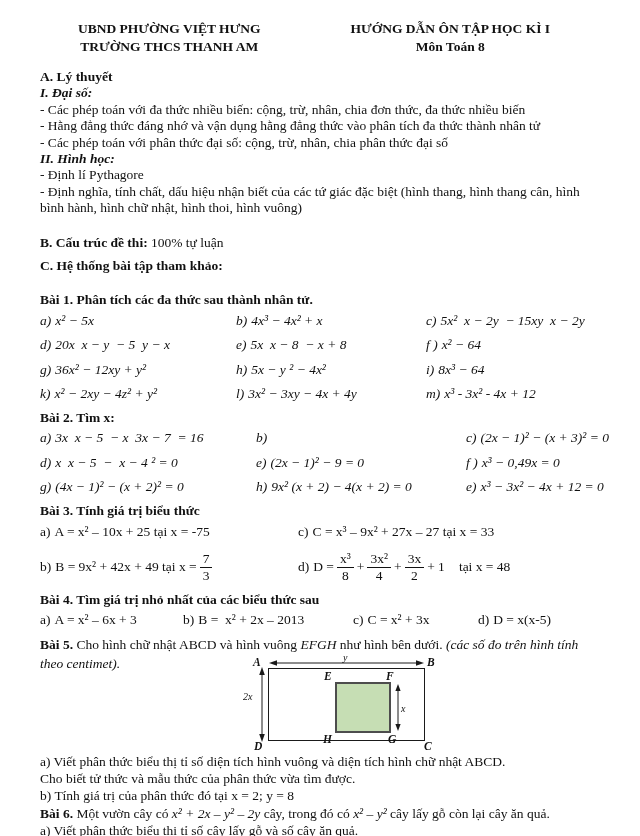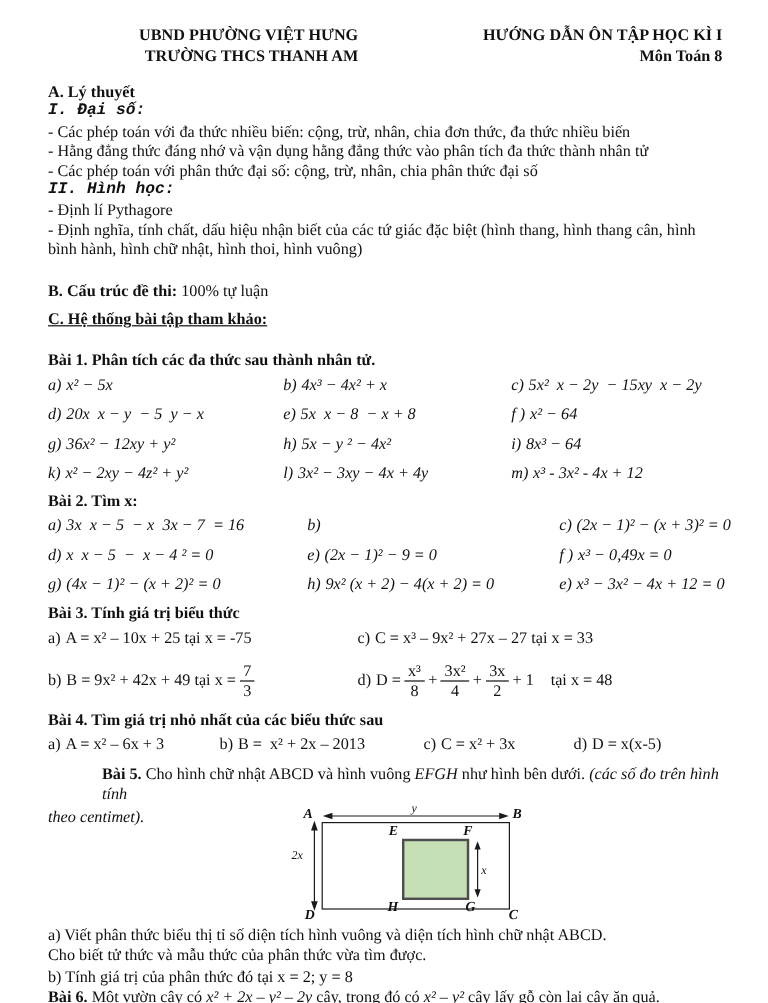--- a/index.html
+++ b/index.html
@@ -6,31 +6,31 @@
   html,body { width:640px; height:836px; }
   body {
     background:#ffffff; color:#111;
     font-family:"Liberation Serif", serif;
     font-size:13.5px; line-height:16.4px;
     padding:20px 38px 10px 40px;
     overflow:hidden; position:relative;
   }
   .bold { font-weight:bold; }
   .it { font-style:italic; }
-  .bi { font-weight:bold; font-style:italic;font-family:Liberation Mono, monospace; }
+  .bi { font-weight:bold; font-style:italic; }
 
   
   .hdr { display:flex; margin-bottom:14px; }
-  .hdr-left { flex:0 0 46%; text-align:right; font-weight:bold; line-height:17.5px; }
-  .hdr-right { flex:1; text-align:right; font-weight:bold; line-height:17.5px; }
+  .hdr-left { flex:0 0 46%; text-align:center; font-weight:bold; line-height:17.5px; }
+  .hdr-right { flex:1; text-align:center; font-weight:bold; line-height:17.5px; }
 
   .line { line-height:16.4px; }
   .sec-a { margin-top:8px; }
   .sec-b { margin-top:18px; }
-  .sec-c { margin-top:7px; margin-bottom:18px;text-decoration:underline; }
+  .sec-c { margin-top:7px; margin-bottom:18px; }
 
   
   .ex-title { margin-top:3px; }
   .grid1 { display:grid; grid-template-columns:196px 190px 1fr; }
   .grid2 { display:grid; grid-template-columns:216px 210px 1fr; }
   .grid1 .mcell, .grid2 .mcell { height:24.5px; display:flex; align-items:center; }
   .mlabel { font-style:italic; margin-right:4px; }
   .mform { font-style:italic; white-space:pre; }
   .grid3 { display:grid; grid-template-columns:258px 1fr; }
   .grid3 .mcell { display:flex; align-items:center; }
@@ -229,21 +229,21 @@
   <div class="mcell">
       <span class="mlabel">c)</span>
       <span class="mform">C = x² + 3x</span>
     </div>
   <div class="mcell">
       <span class="mlabel">d)</span>
       <span class="mform">D = x(x-5)</span>
     </div>
 </div>
 
-<div class="line bot-line" style="margin-top:3px;margin-left:45px;">
+<div class="line bot-line" style="margin-top:3px;">
   <span class="bold">Bài 5.</span><span> Cho hình chữ nhật ABCD và hình vuông </span><span class="it">EFGH</span><span> như hình bên dưới. </span><span class="it">(các số đo trên hình tính</span>
 </div>
 
 <div class="fig-row">
   <div class="wrap-line it">theo centimet).</div>
   <div class="fig">
     <div class="rect"></div>
     <div class="sq" id="fig-square" style="background: rgb(198, 222, 180);"></div>
     <svg width="210" height="100" viewBox="0 0 210 100">
       <line x1="33" y1="10" x2="180" y2="10" stroke="#1a1a1a" stroke-width="1"></line>

